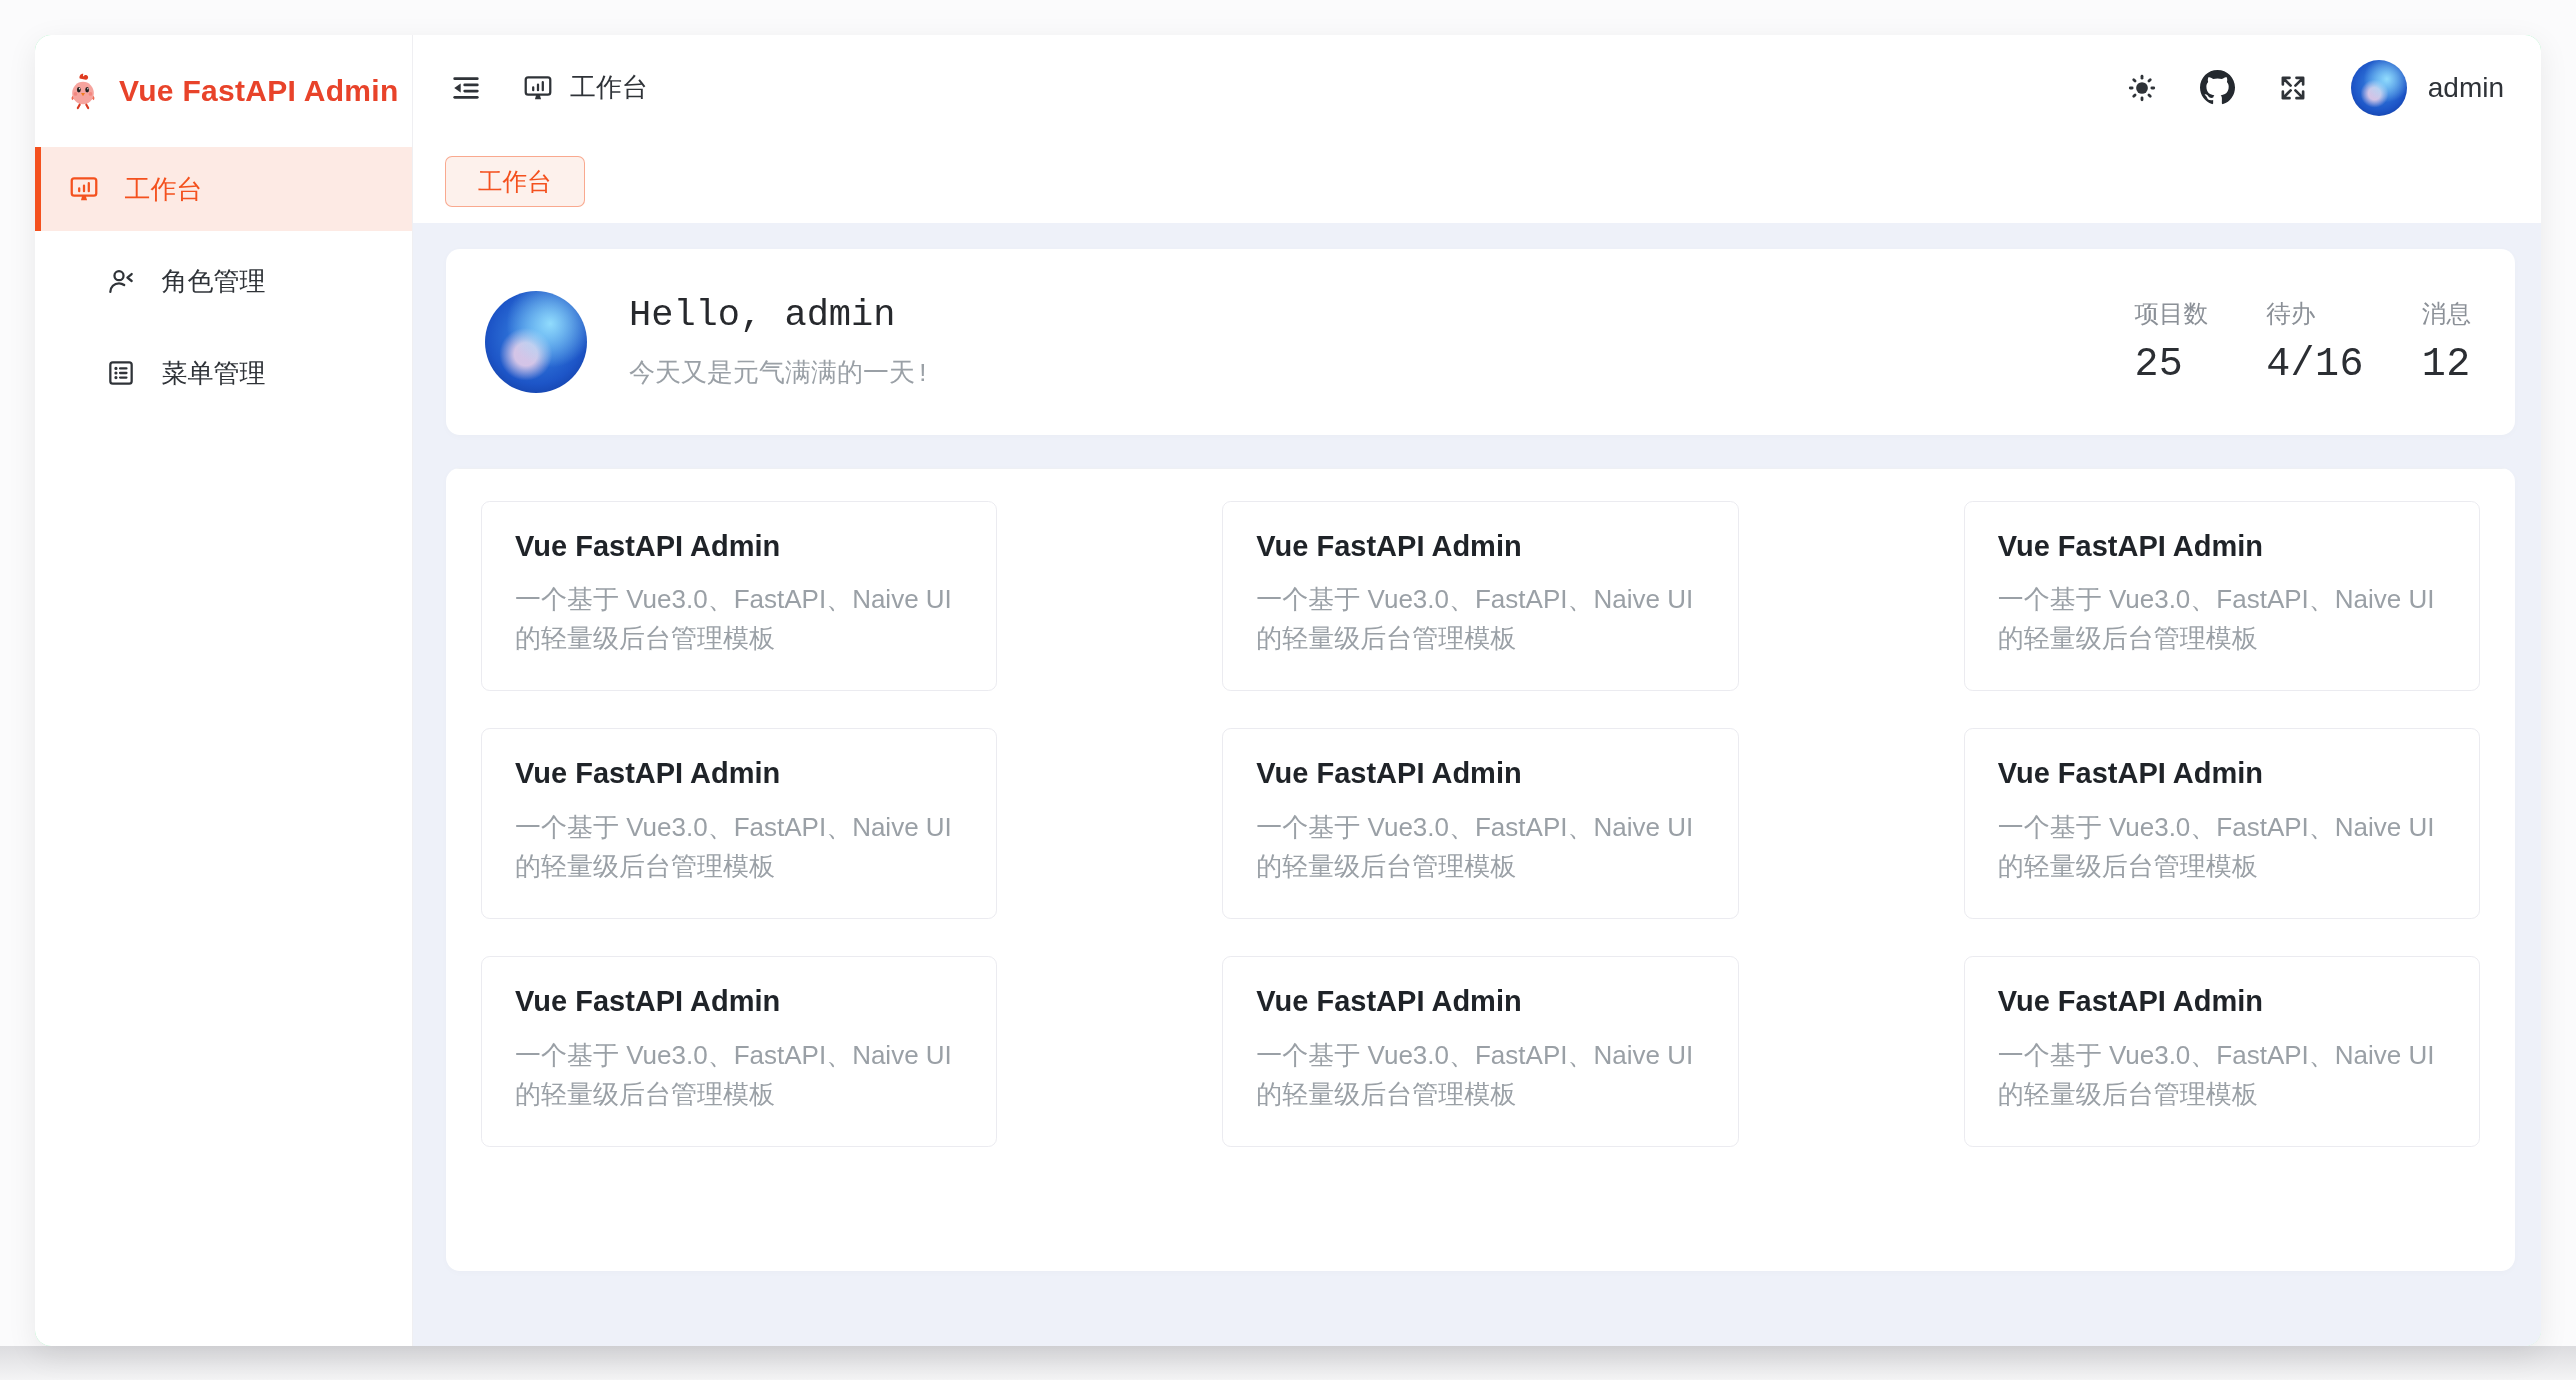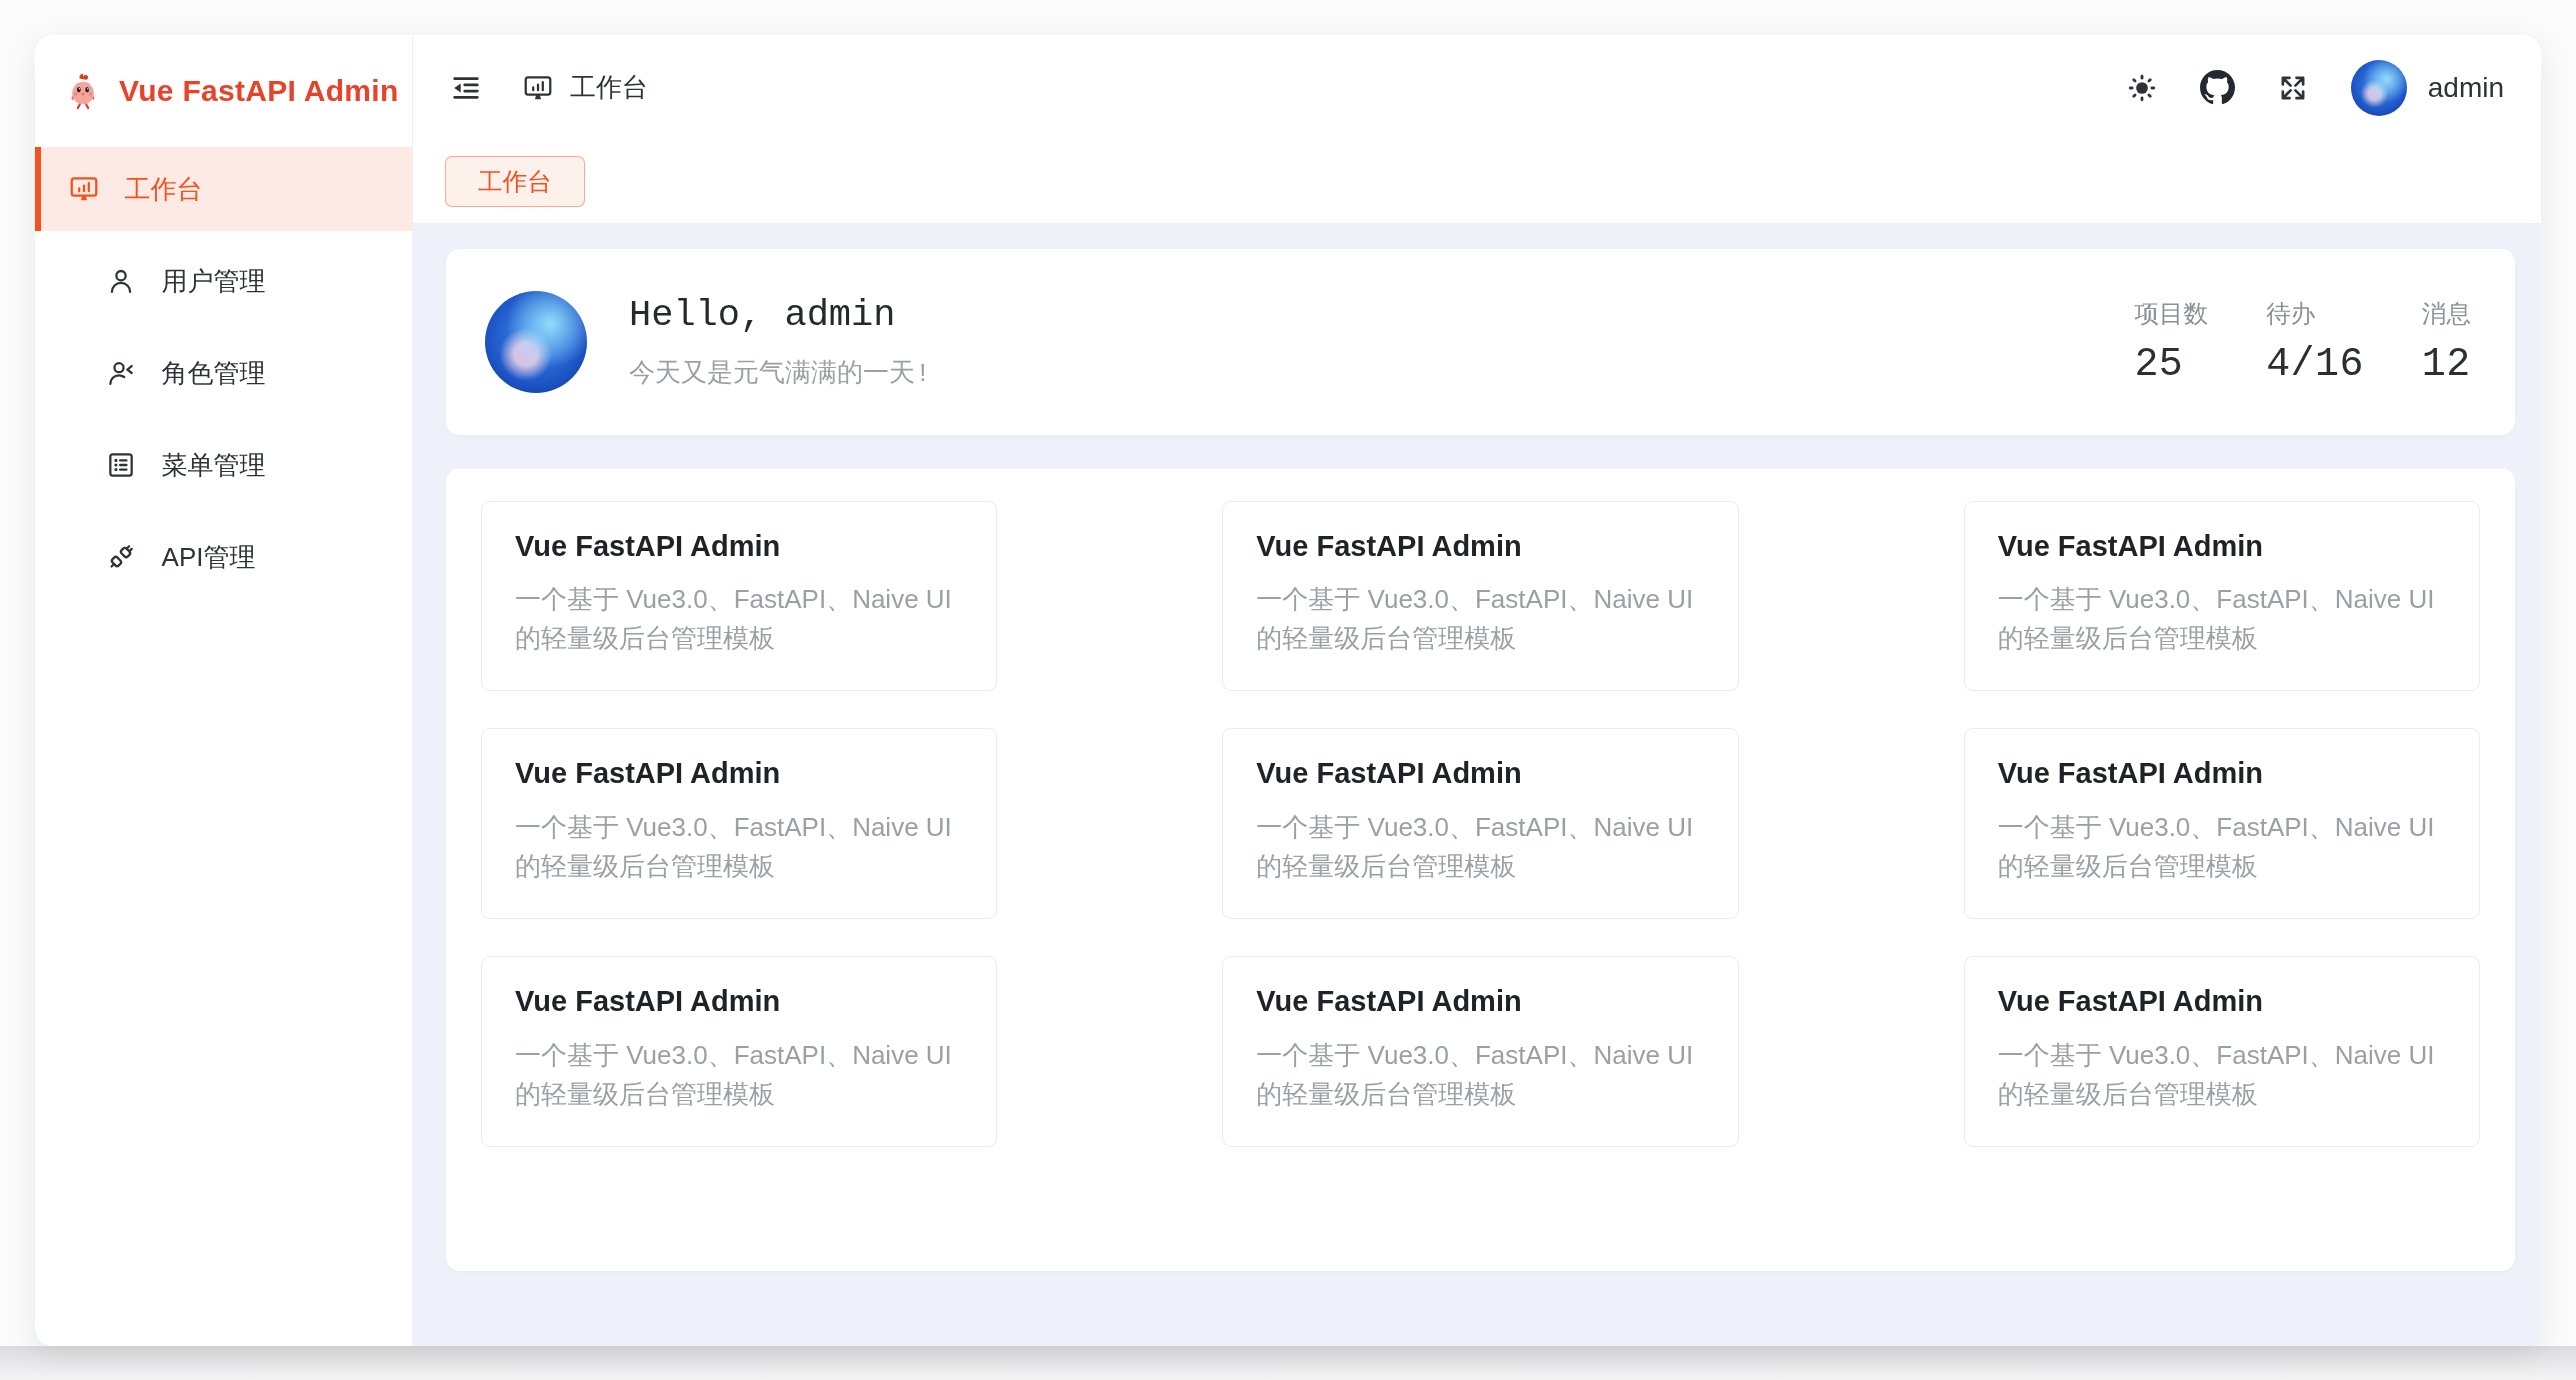--- a/index.html
+++ b/index.html
@@ -106,29 +106,20 @@
             <g fill="none" stroke="#f4511e" stroke-width="1.7" stroke-linecap="round" stroke-linejoin="round">
               <rect x="2.8" y="4" width="18.4" height="13" rx="1.8"></rect>
               <path d="M8.4 13.6v-2.1M12 13.6V9.4M15.6 13.6V7.6"></path>
             </g>
             <path d="M10.7 17h2.6l1 3.4h-4.6z" fill="#f4511e"></path>
           </svg>
           <span>工作台</span>
         </div>
 
 
-        <div class="menu-item sub">
-          <svg class="ic" viewBox="0 0 24 24">
-            <g fill="none" stroke="#2f3338" stroke-width="1.7" stroke-linecap="round">
-              <circle cx="12" cy="8" r="3.5"></circle>
-              <path d="M5.2 20.2c0-3.8 3-6.8 6.8-6.8s6.8 3 6.8 6.8"></path>
-            </g>
-          </svg>
-          <span>用户管理</span>
-        </div>
 
         <div class="menu-item sub">
           <svg class="ic" viewBox="0 0 24 24">
             <g fill="none" stroke="#2f3338" stroke-width="1.7" stroke-linecap="round" stroke-linejoin="round">
               <circle cx="10.5" cy="8" r="3.4"></circle>
               <path d="M4 20.2c0-3.6 2.9-6.5 6.5-6.5 1.4 0 2.8.5 3.9 1.3"></path>
               <polyline points="20,6.8 16.8,9.4 20,12"></polyline>
             </g>
           </svg>
           <span>角色管理</span>
@@ -138,30 +129,20 @@
           <svg class="ic" viewBox="0 0 24 24">
             <g fill="none" stroke="#2f3338" stroke-width="1.7" stroke-linecap="round" stroke-linejoin="round">
               <rect x="4" y="4" width="16" height="16" rx="1.8"></rect>
               <path d="M8.2 8.6h.01M8.2 12h.01M8.2 15.4h.01" stroke-width="2.4"></path>
               <path d="M11.3 8.6h4.8M11.3 12h4.8M11.3 15.4h4.8"></path>
             </g>
           </svg>
           <span>菜单管理</span>
         </div>
 
-        <div class="menu-item sub">
-          <svg class="ic" viewBox="0 0 24 24">
-            <g fill="none" stroke="#2f3338" stroke-width="1.7" stroke-linecap="round" stroke-linejoin="round" transform="rotate(45 12 12)">
-              <rect x="8.7" y="4.6" width="6.6" height="5.2" rx="1.8"></rect>
-              <rect x="8.7" y="14.2" width="6.6" height="5.2" rx="1.8"></rect>
-              <path d="M10.6 2v2.6M13.4 2v2.6M12 19.4V22"></path>
-            </g>
-          </svg>
-          <span>API管理</span>
-        </div>
       </nav>
     </aside>
 
     <div class="main">
 
       <div class="topbar">
         <div class="icon-btn">
           <svg class="ic" viewBox="0 0 24 24">
             <g stroke="#2f3338" stroke-width="2" stroke-linecap="round">
               <line x1="3.5" y1="5" x2="20.5" y2="5"></line>

